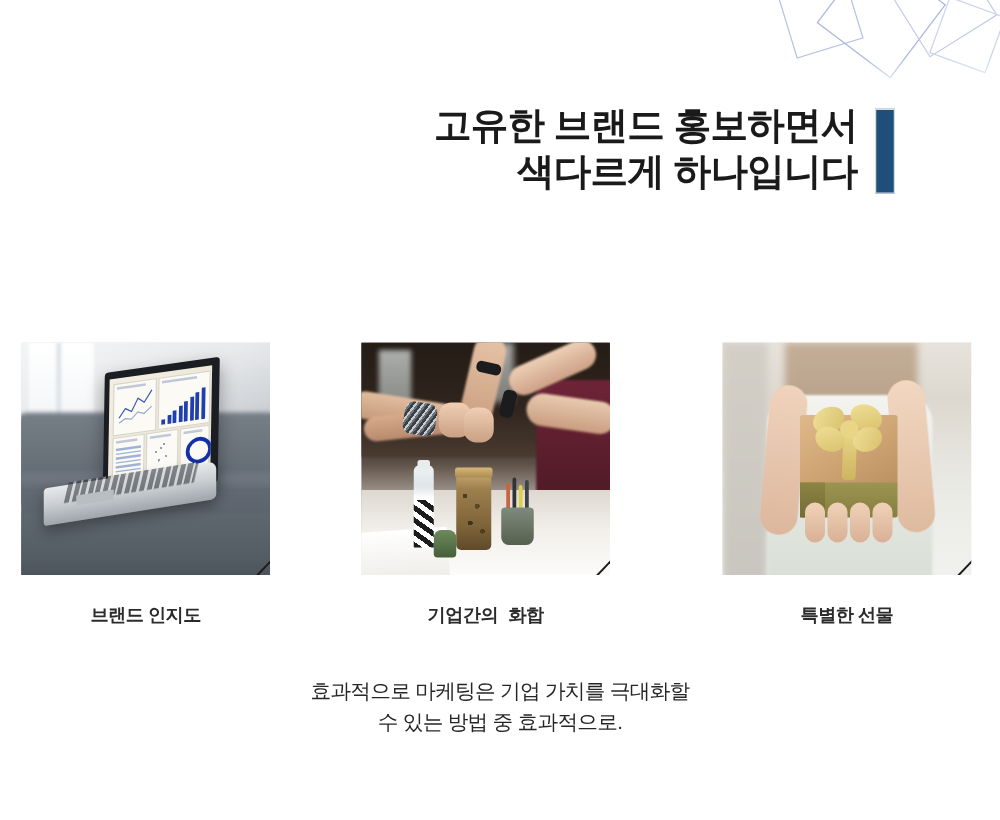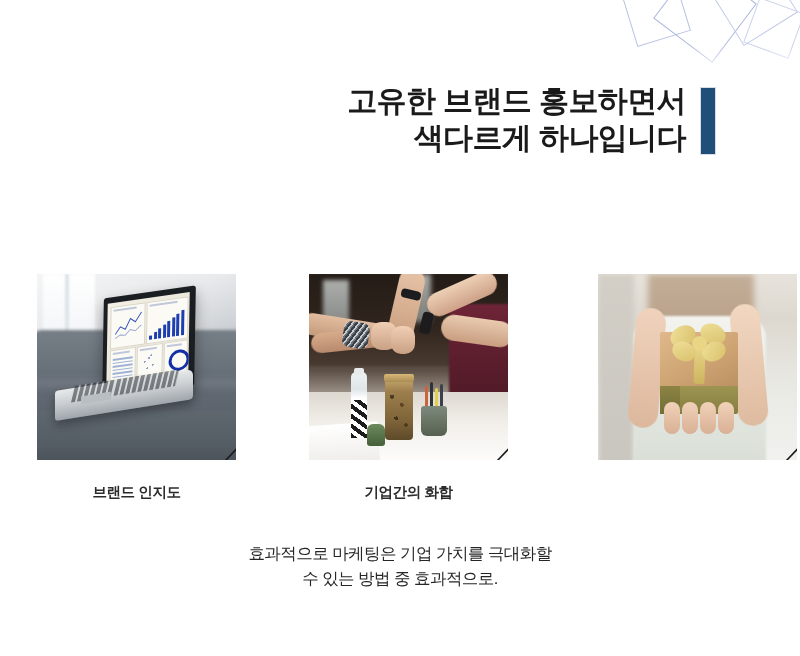--- a/index.html
+++ b/index.html
@@ -105,29 +105,28 @@
     box-sizing: border-box;
   }
 
   
   .cards {
     position: absolute;
     top: 274px;
     left: 0;
     width: 651px;
     height: 230px;
-    margin-left: 20px;
   }
   .card {
     position: absolute;
     top: 0;
     width: 199px;
   }
   .card.c0 { left: 17px; }
-  .card.c1 { left: 289px; }
+  .card.c1 { left: 289px; font-family: Liberation Mono, monospace; }
   .card.c2 { left: 578px; }
 
   .photo {
     position: relative;
     width: 199px;
     height: 186px;
     overflow: hidden;
     background: #e6e8ea;
   }
   .photo .inner {
@@ -506,20 +505,21 @@
                 <i style="left:58px"></i>
             </span>
           </div>
         </div>
         <span class="slash">
           <svg width="58" height="58" viewBox="0 0 58 58">
             <line x1="4" y1="50" x2="46" y2="6" stroke="#1b1b1b" stroke-width="1.6"></line>
           </svg>
         </span>
       </div>
+      <div class="caption">특별한 선물</div>
     </div>
 
   </div>
 
   <div class="body-copy">
     <span class="line">효과적으로 마케팅은 기업 가치를 극대화할</span>
     <span class="line">수 있는 방법 중 효과적으로.</span>
   </div>
 
 </div>

